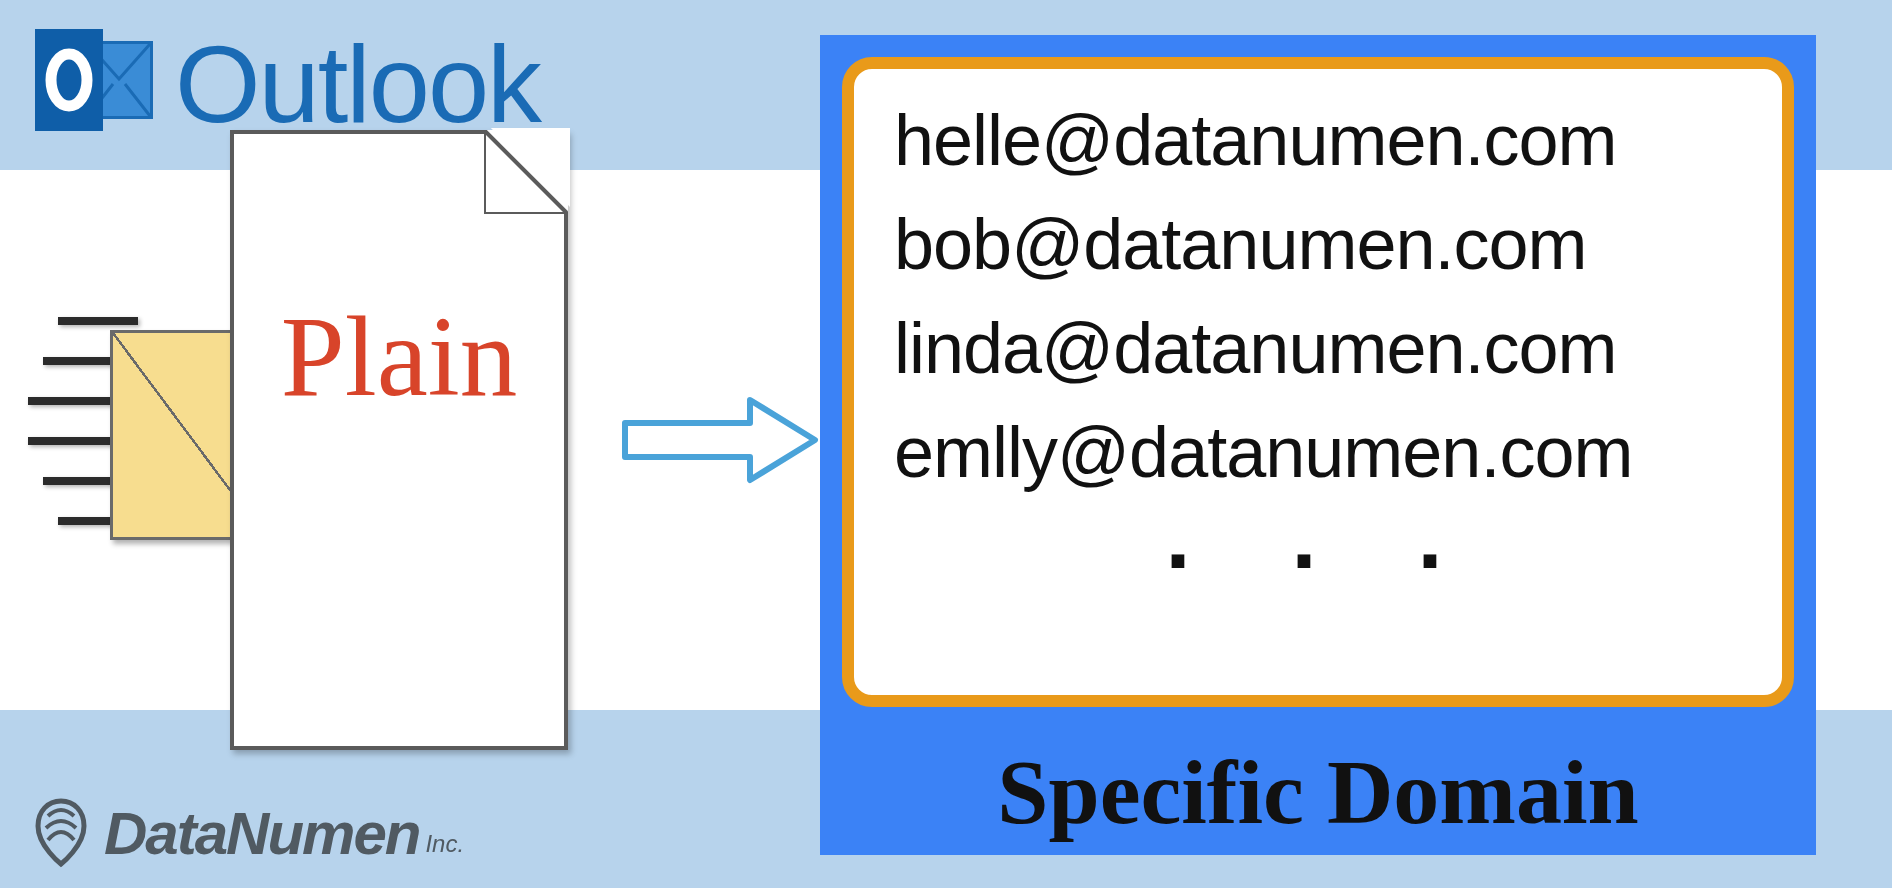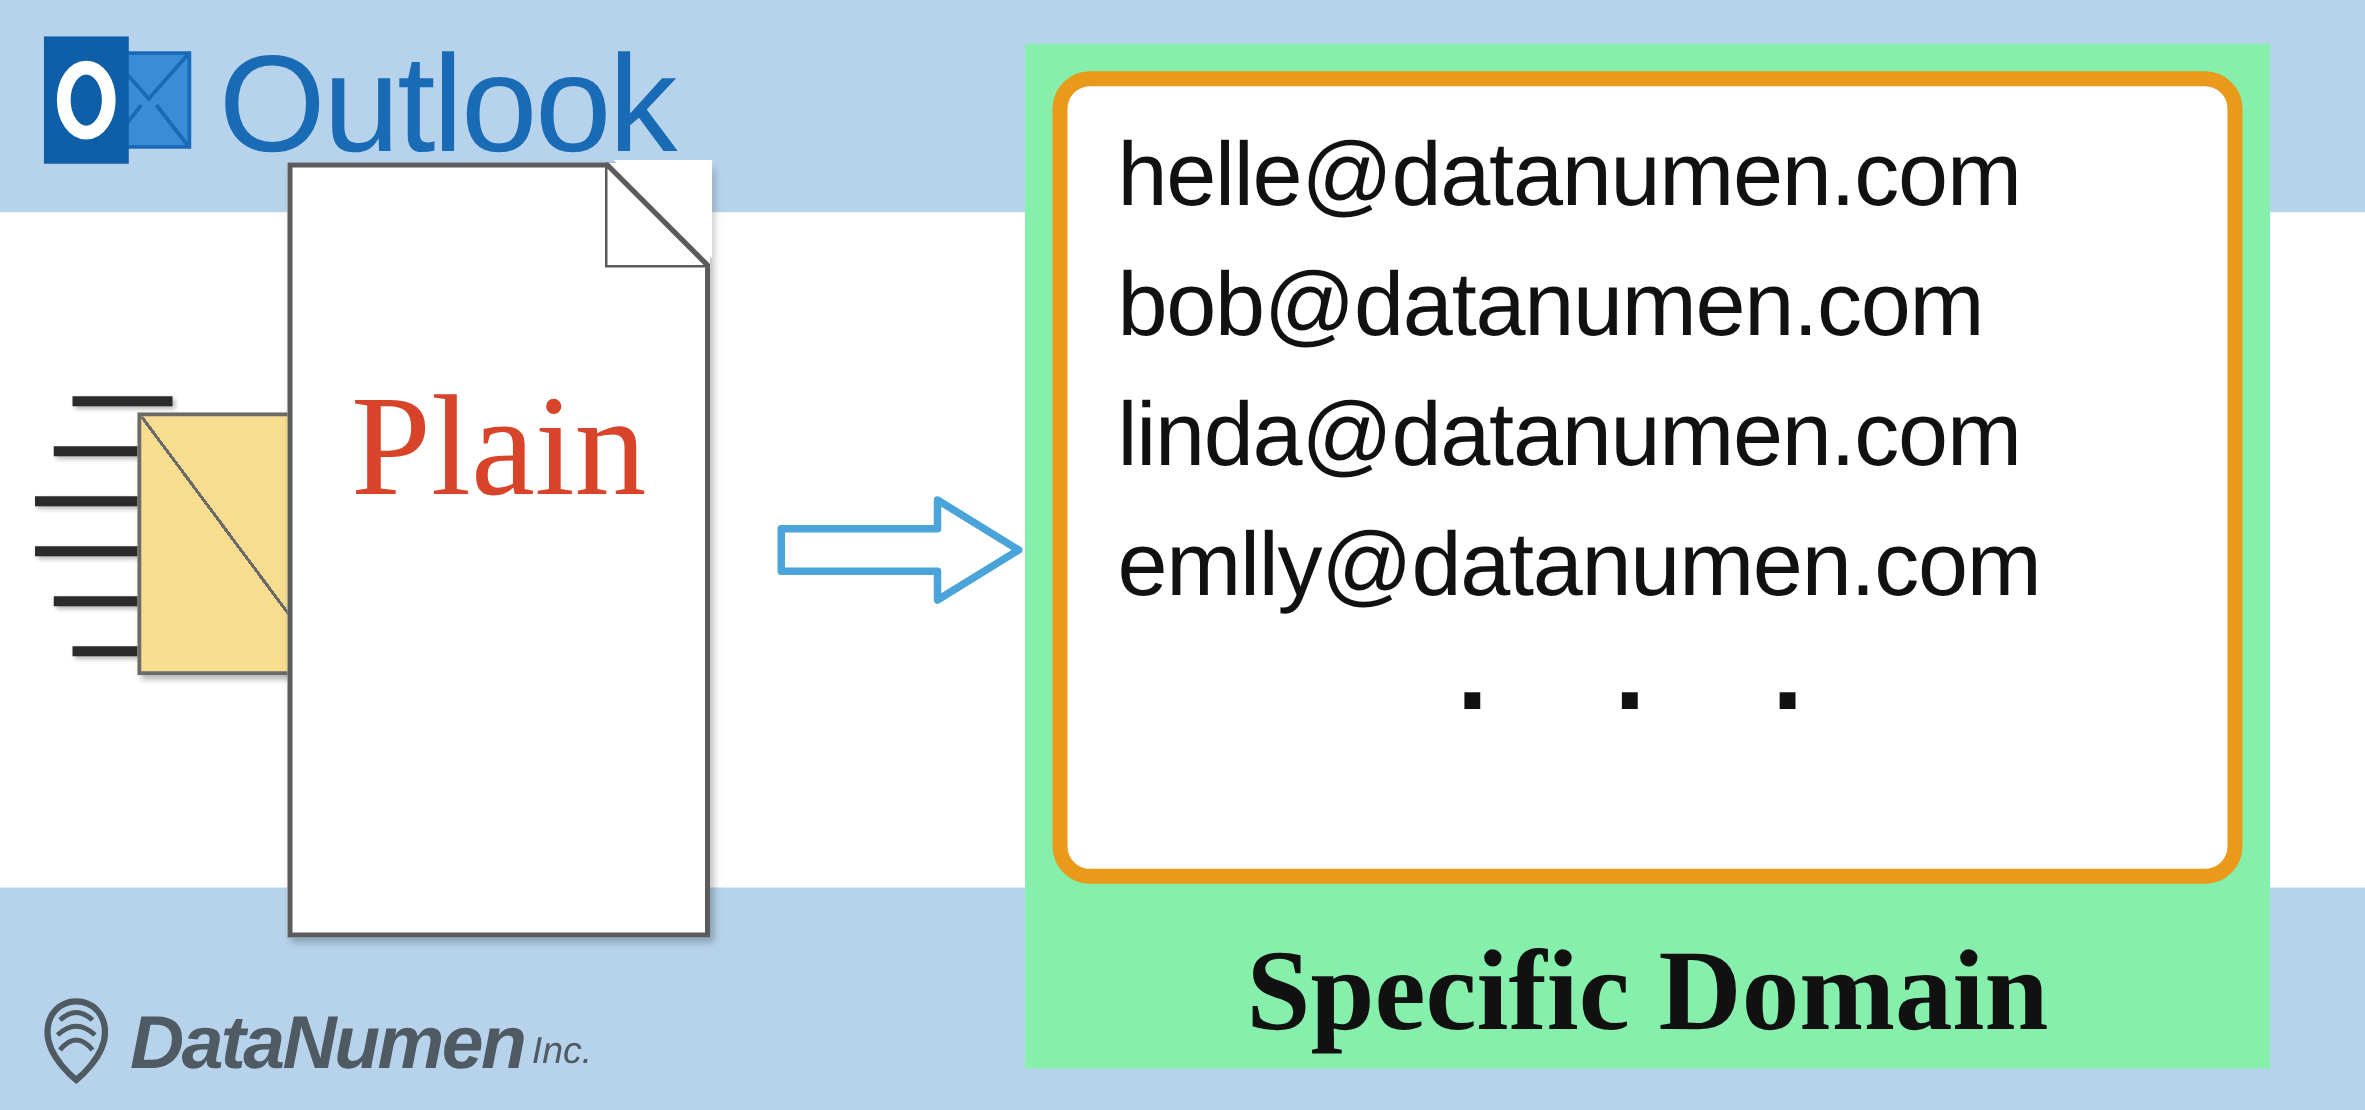--- a/index.html
+++ b/index.html
@@ -25,29 +25,29 @@
   .motion-lines div:nth-child(3){width:110px;}
   .motion-lines div:nth-child(4){width:110px;}
   .motion-lines div:nth-child(5){width:95px; margin-left:15px;}
   .motion-lines div:nth-child(6){width:80px; margin-left:30px;}
 
   .doc { position: absolute; left: 230px; top: 130px; width: 338px; height: 620px; background: #fff; border: 4px solid #5b5b5b; box-shadow: 3px 4px 6px rgba(0,0,0,0.25); }
   .doc-label { position: absolute; top: 160px; left: 0; width: 100%; text-align: center; font-family: "Times New Roman", serif; color: #d8442a; font-size: 115px; line-height: 1.1; font-weight: 400; }
 
   .arrow { position: absolute; left: 620px; top: 395px; width: 200px; height: 90px; }
 
-  .domain-box { position: absolute; left: 820px; top: 35px; width: 996px; height: 820px; background: #86efac; }
+  .domain-box { position: absolute; left: 820px; top: 35px; width: 996px; height: 820px; background: #3b82f6; }
   .domain-inner { position: absolute; top: 22px; left: 22px; right: 22px; height: 650px; background: #fff; border: 12px solid #e99a1a; border-radius: 30px; padding: 30px 30px 0 40px; display: flex; flex-direction: column; gap: 22px; overflow: hidden; }
   .email-line { font-size: 72px; color: #111; font-family: "Segoe UI", Arial, sans-serif; font-weight: 300; letter-spacing: -1px; white-space: nowrap; }
   .dots { text-align:center; font-size:90px; letter-spacing:38px; color:#111; line-height:0.5; margin-top:0; font-weight:bold;}
   .domain-caption { position: absolute; bottom: 10px; left: 0; width: 100%; text-align: center; font-family: "Times New Roman", serif; font-size: 92px; color: #111; font-weight: bold; }
 
   .datanumen { position: absolute; left: 28px; bottom: 20px; display: flex; align-items: flex-end; gap: 10px; color: #505a62; }
   .datanumen-text { font-family: "Arial Black", Arial, sans-serif; font-weight: 900; font-style: italic; font-size: 60px; letter-spacing: -2px; }
-  .datanumen-inc { font-family: Arial, sans-serif; font-style: italic; font-size: 30px; margin-left:-4px; align-self: flex-end; margin-bottom:10px; }
+  .datanumen-inc { font-family: Arial, sans-serif; font-style: italic; font-size: 24px; margin-left:-4px; align-self: flex-end; margin-bottom:10px; }
 </style>
 </head>
 <body>
 
 <div class="top-band"></div>
 <div class="mid-band"></div>
 <div class="bot-band"></div>
 
 <div class="outlook-logo">
   <svg class="outlook-icon" viewBox="0 0 120 110">

